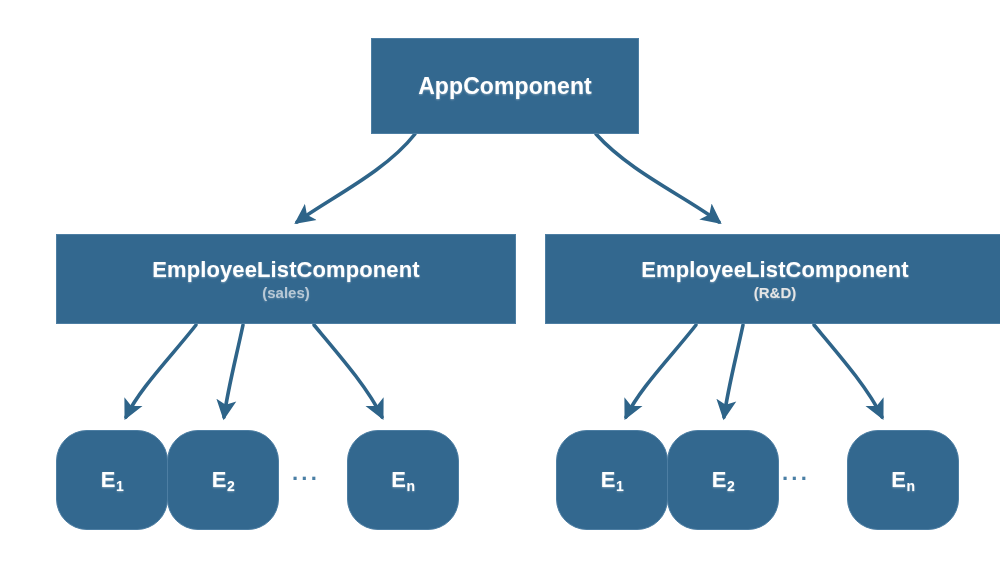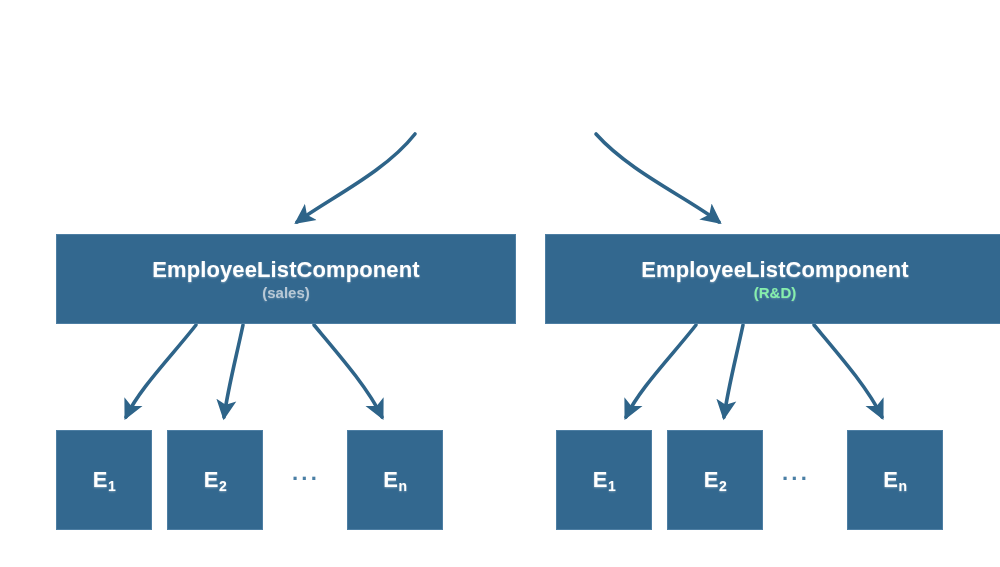--- a/index.html
+++ b/index.html
@@ -73,22 +73,23 @@
     height: 90px;
   }
   .node.mid.left  { left: 56px; }
   .node.mid.right { left: 545px; }
   .node.mid .title    { font-size: 22px; margin-bottom: 2px; }
   .node.mid .subtitle { font-size: 15px; }
 
   
   .node.leaf {
     top: 430px;
-    width: 96px;
+    width: 112px;
     height: 100px;
+    border-radius: 31px;
   }
   .node.leaf .title { font-size: 22px; }
   .node.leaf .title .sub {
     font-size: 14px;
     vertical-align: baseline;
     position: relative;
     top: 4px;
     left: 0.5px;
   }
   
@@ -136,29 +137,32 @@
       <path d="M 196 325 C 170 358 140 388 126 417"></path>
       <path d="M 243 325 C 236 358 228 388 224 417"></path>
       <path d="M 314 325 C 340 356 368 388 382 417"></path>
 
       <path d="M 696 325 C 670 358 640 388 626 417"></path>
       <path d="M 743 325 C 736 358 728 388 724 417"></path>
       <path d="M 814 325 C 840 356 868 388 882 417"></path>
     </g>
   </svg>
 
+  <div class="node root" style="background: rgb(51, 104, 143); border-color: rgb(77, 126, 163);">
+    <div class="title" style="color: rgb(255, 255, 255);">AppComponent</div>
+  </div>
 
   <div class="node mid left" style="background: rgb(51, 104, 143); border-color: rgb(77, 126, 163);">
     <div class="title" style="color: rgb(255, 255, 255);">EmployeeListComponent</div>
     <div class="subtitle" style="color: rgb(185, 201, 214);">(sales)</div>
   </div>
 
   <div class="node mid right" style="background: rgb(51, 104, 143); border-color: rgb(77, 126, 163);">
     <div class="title" style="color: rgb(255, 255, 255);">EmployeeListComponent</div>
-    <div class="subtitle" style="color: #86efac;">(R&amp;D)</div>
+    <div class="subtitle" style="color: #e5e5e5;">(R&amp;D)</div>
   </div>
 
   <div class="node leaf l1" style="background: rgb(51, 104, 143); border-color: rgb(77, 126, 163);">
     <div class="title" style="color: rgb(255, 255, 255);">
       <span>E</span><span class="sub">1</span>
     </div>
   </div>
   <div class="node leaf l2" style="background: rgb(51, 104, 143); border-color: rgb(77, 126, 163);">
     <div class="title" style="color: rgb(255, 255, 255);">
       <span>E</span><span class="sub">2</span>

